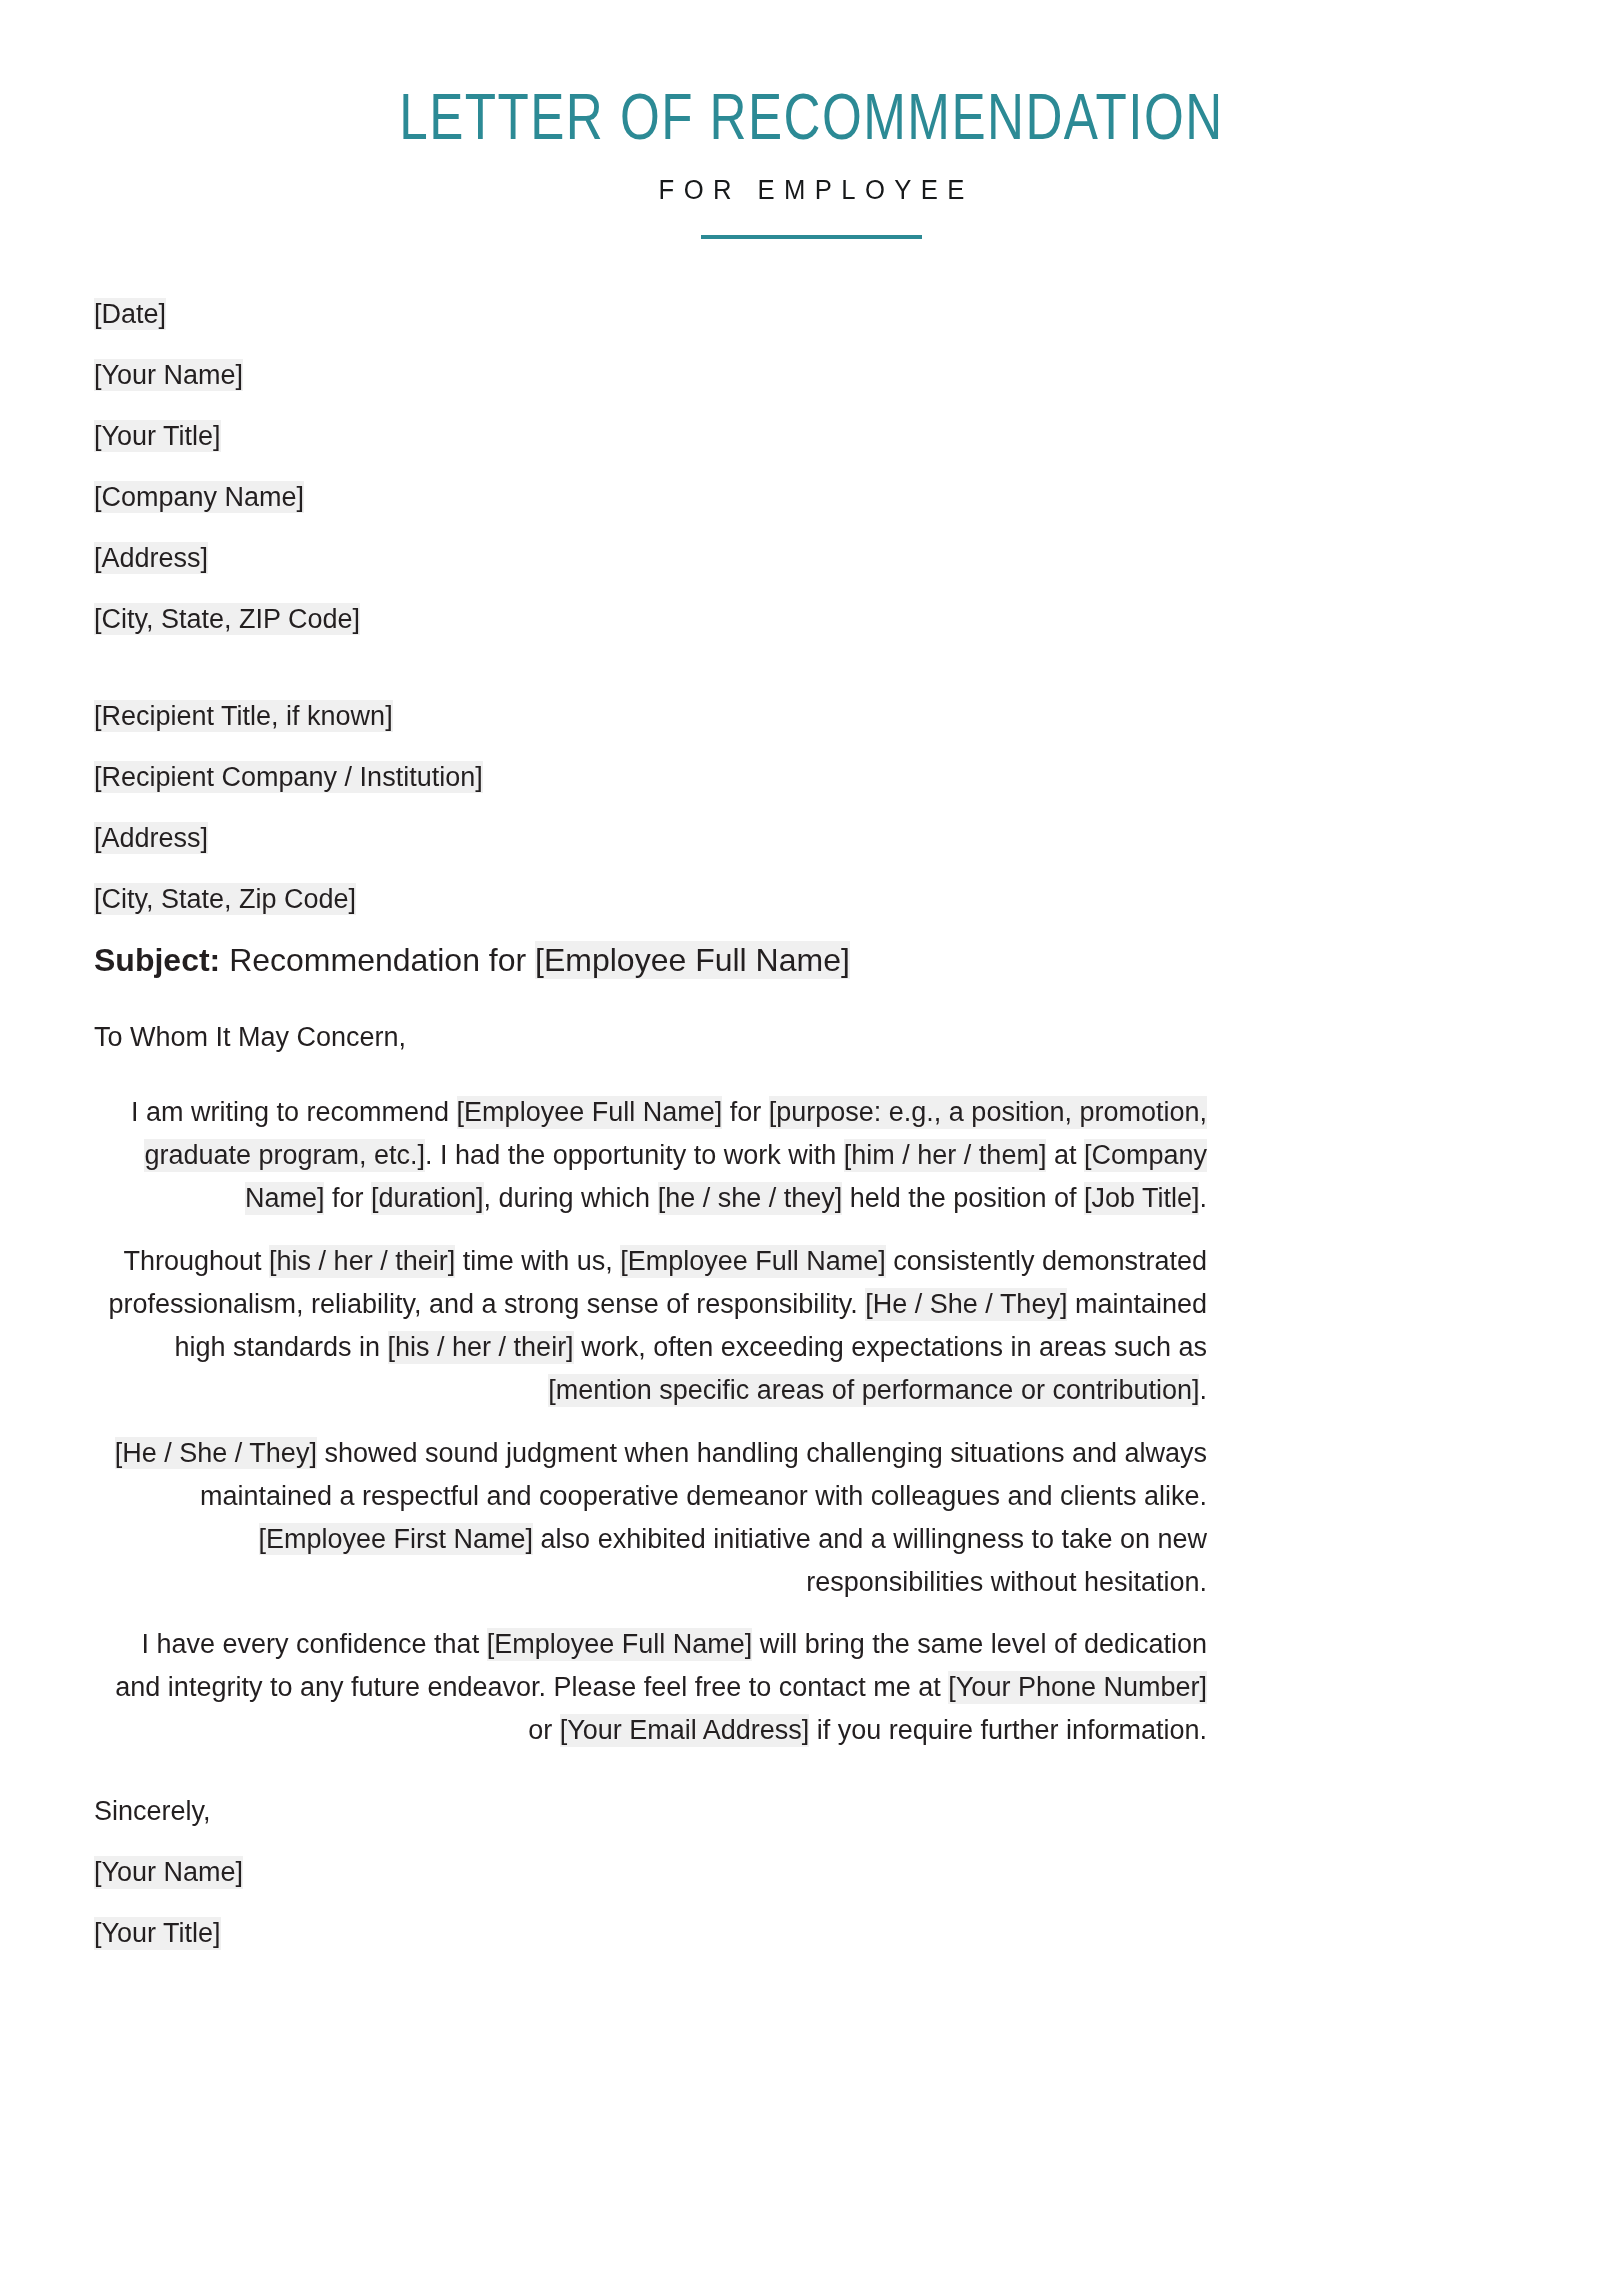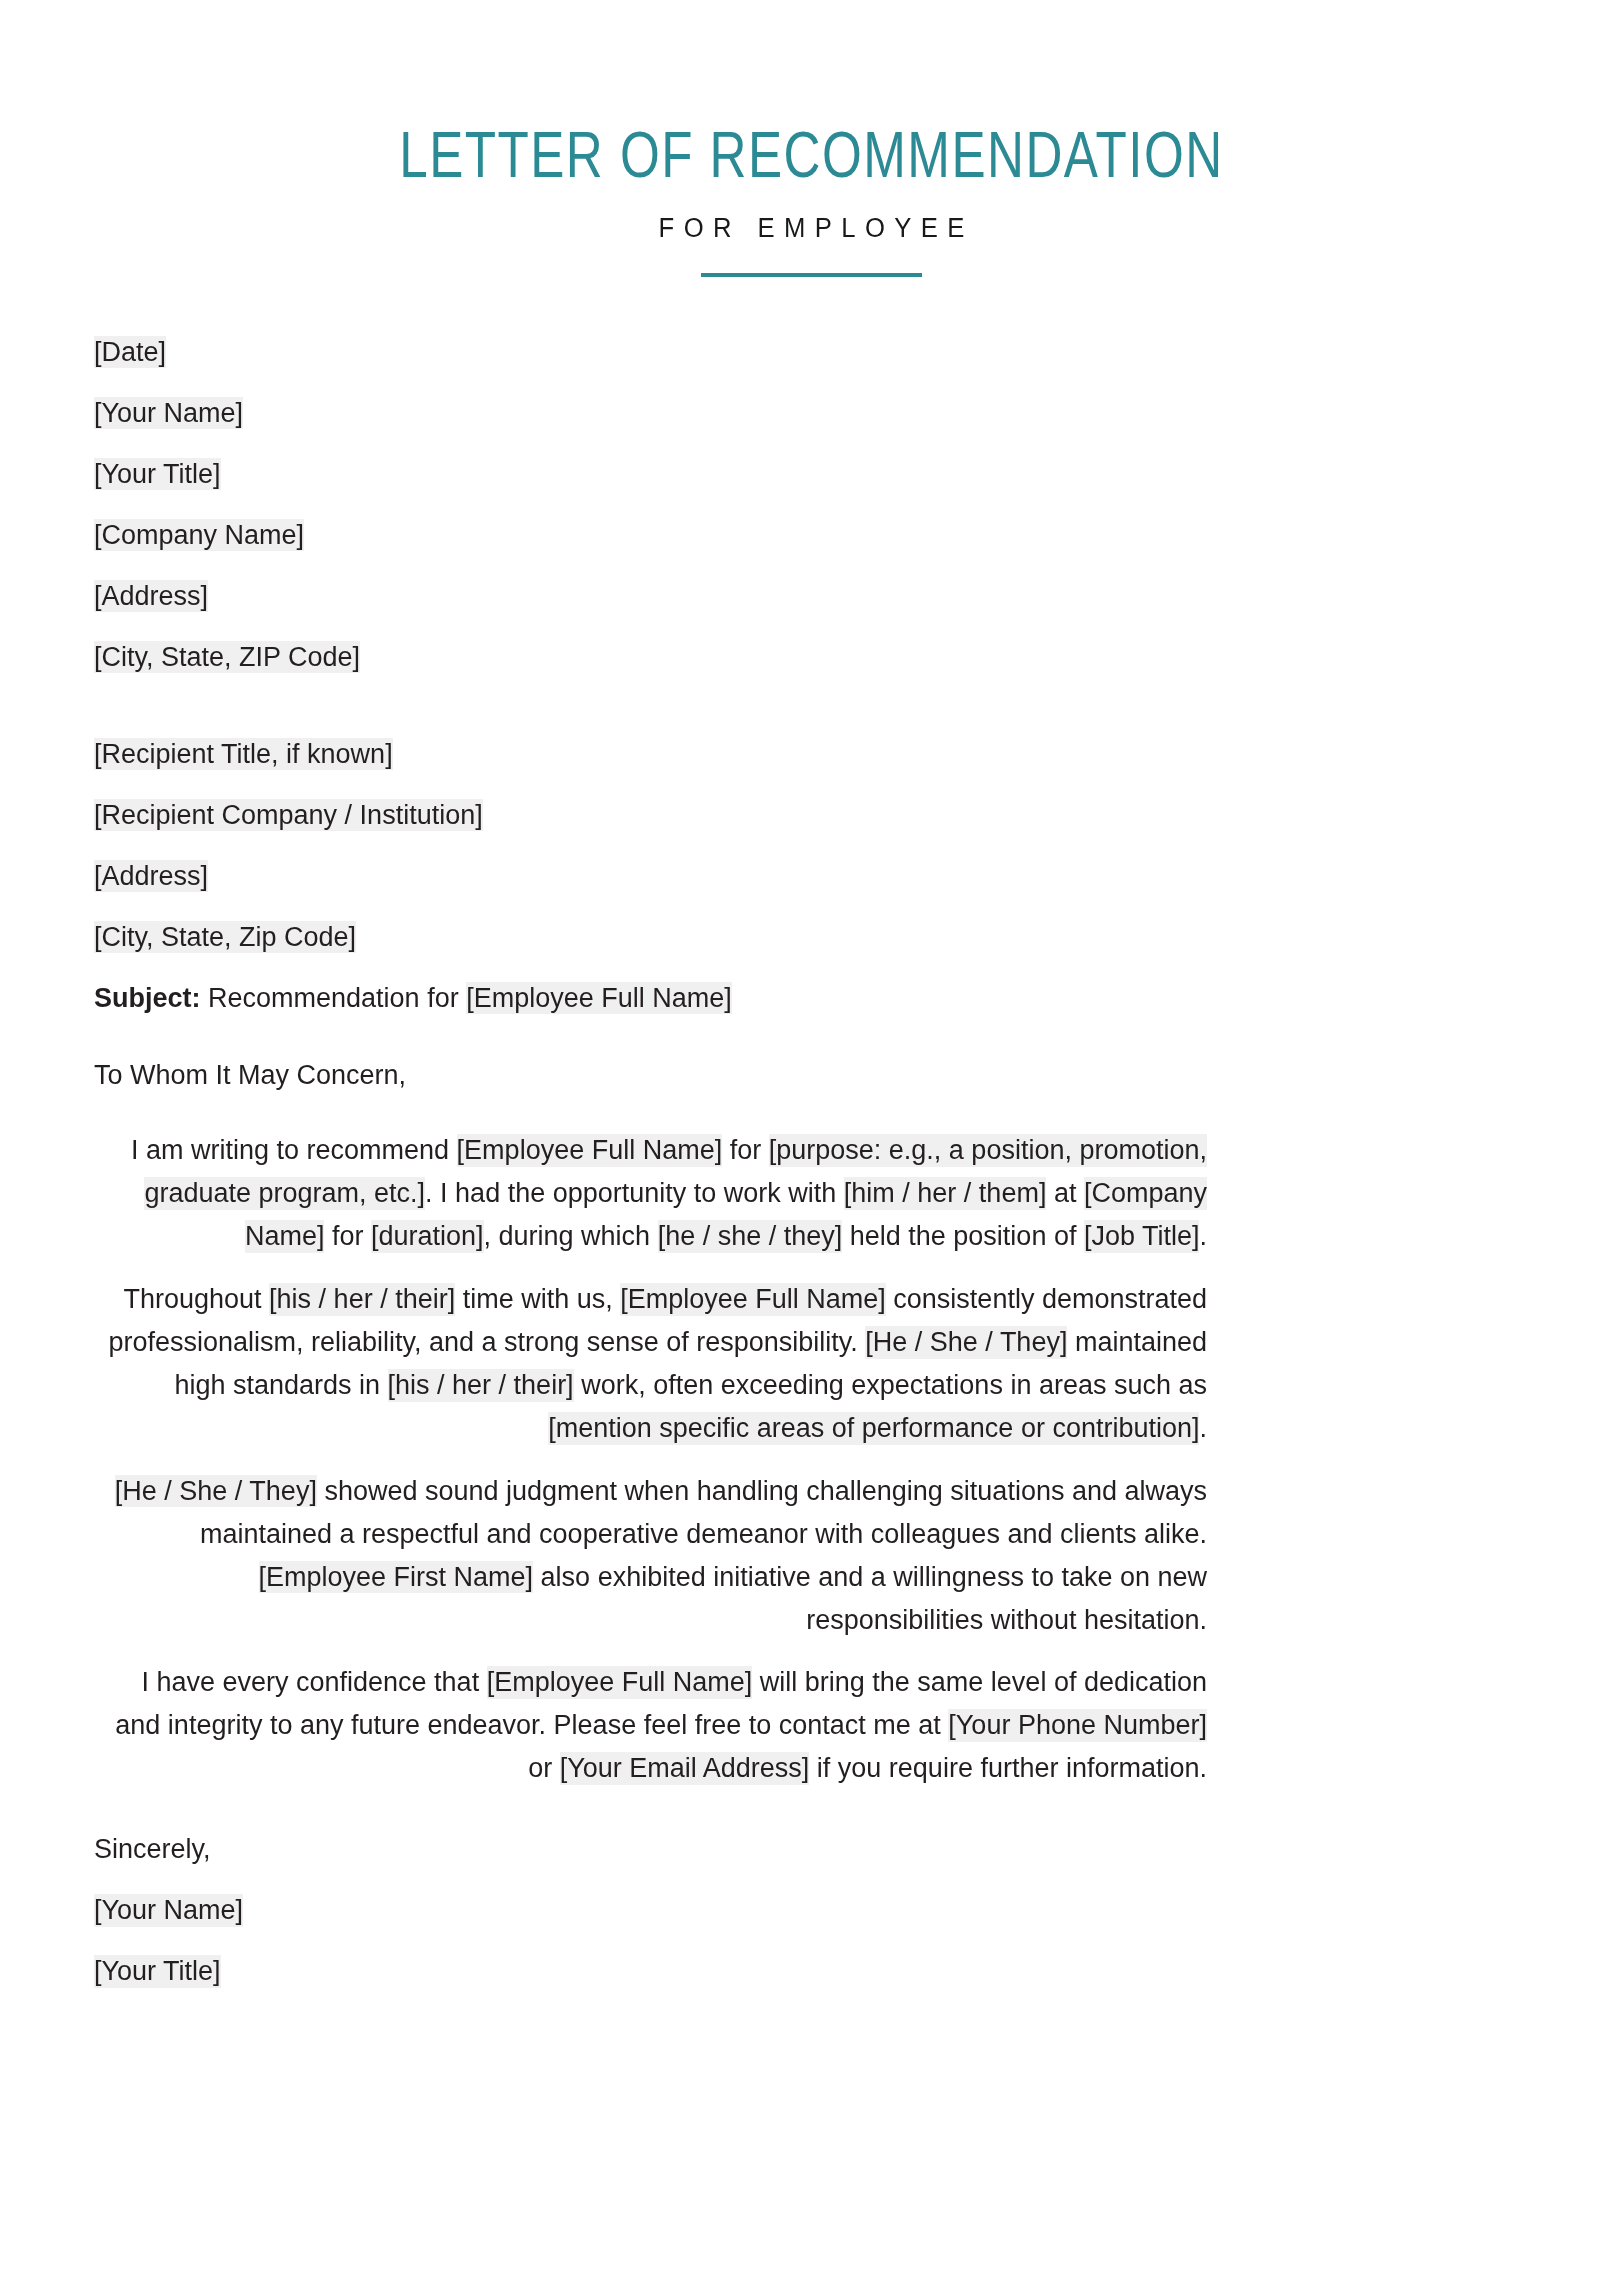--- a/index.html
+++ b/index.html
@@ -20,21 +20,21 @@
     width: 1623px;
     height: 2293px;
     background: #ffffff;
     box-sizing: border-box;
     padding: 0;
     overflow: hidden;
   }
 
   
   .doc-header {
-    padding-top: 120px;
+    padding-top: 82px;
     text-align: center;
   }
   .doc-title {
     color: #2c8a95;
     font-family: "Liberation Sans", sans-serif;
     font-size: 64px;
     line-height: 70px;
     font-weight: 300;
     letter-spacing: 1.8px;
     transform: scaleX(0.80);
@@ -77,21 +77,21 @@
     line-height: 38px;
     margin-bottom: 23px;
     white-space: nowrap;
   }
 
   .block-gap {
     height: 36px;
   }
 
   .subject-line {
-    font-size: 27px;
+    font-size: 32px;
     line-height: 38px;
     margin-top: 16px;
     margin-bottom: 6px;
   }
   .subject-label {
     font-weight: bold;
   }
 
   .salutation {
     font-size: 27px;

